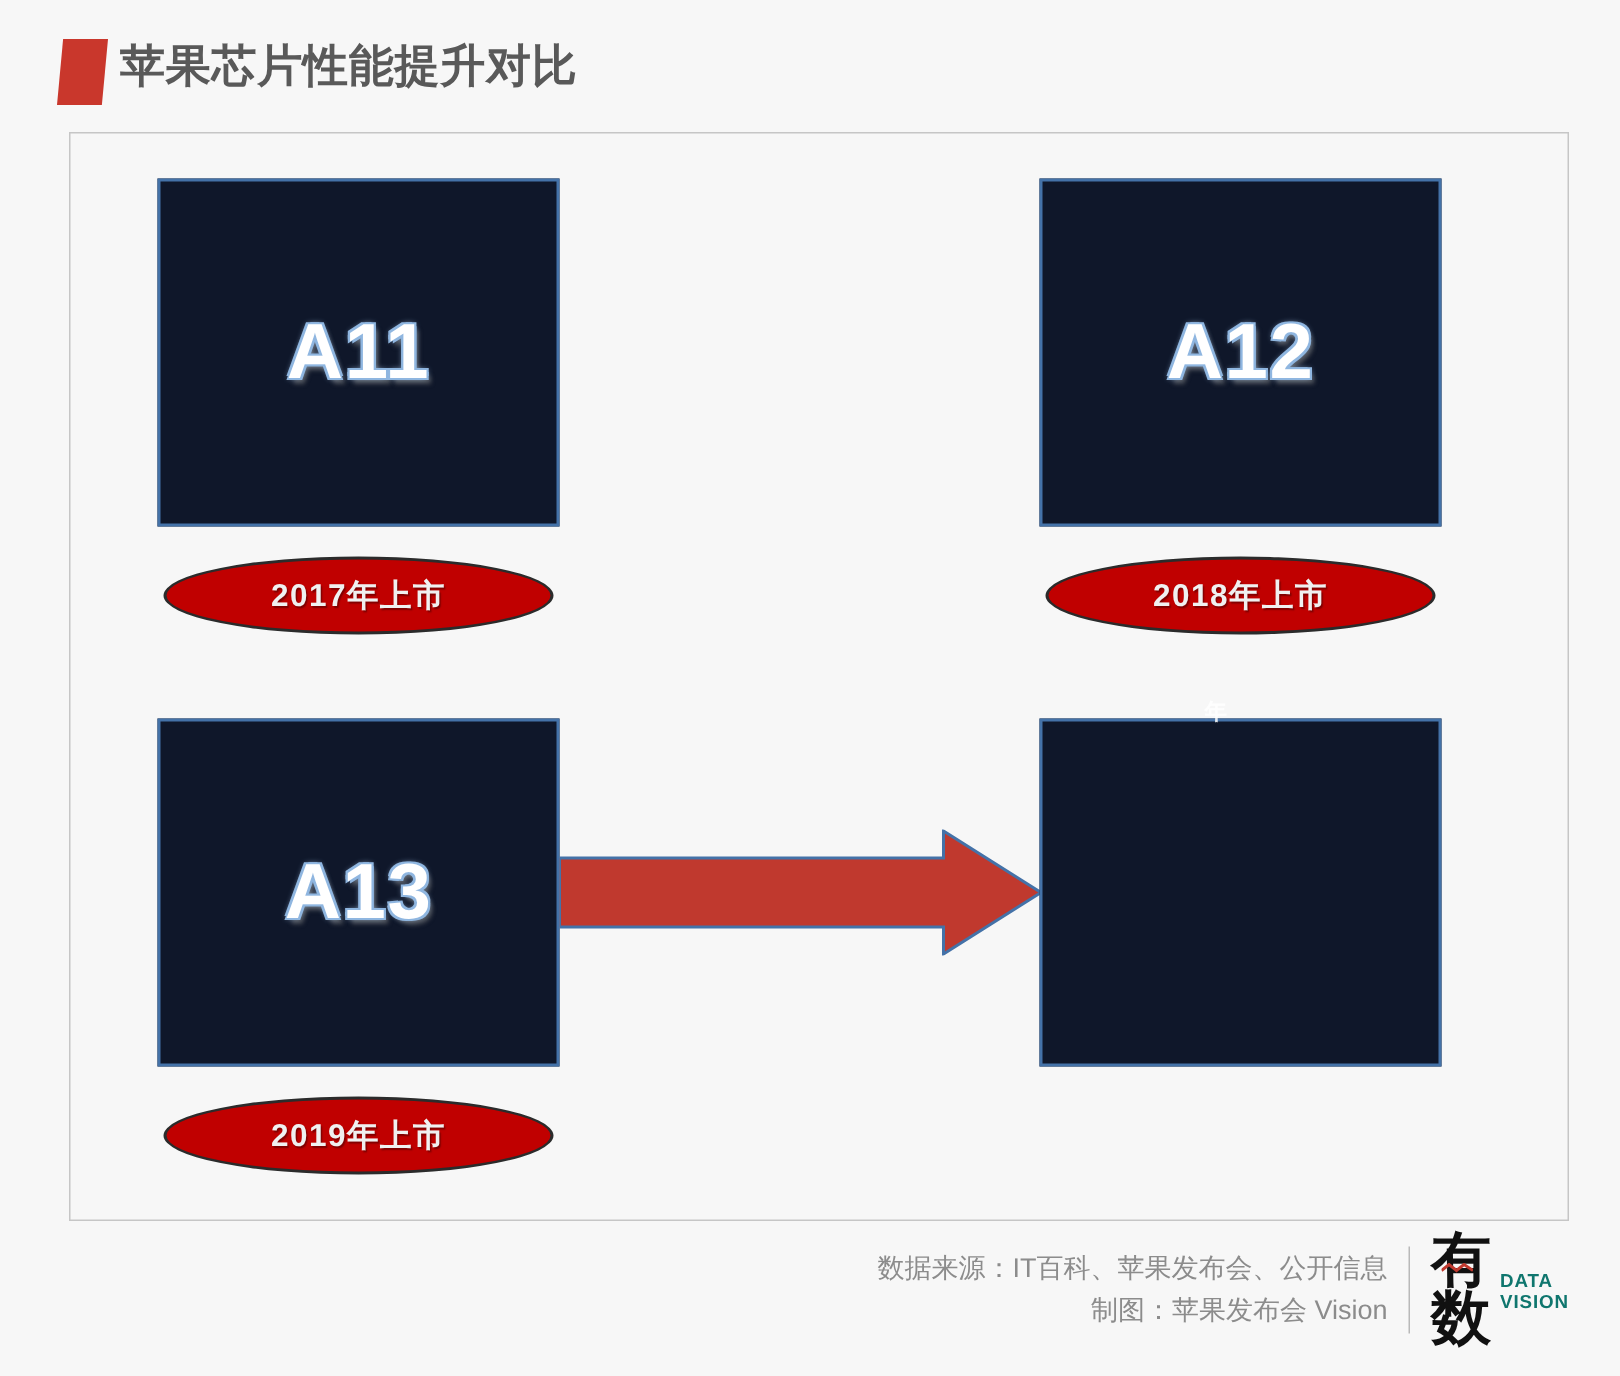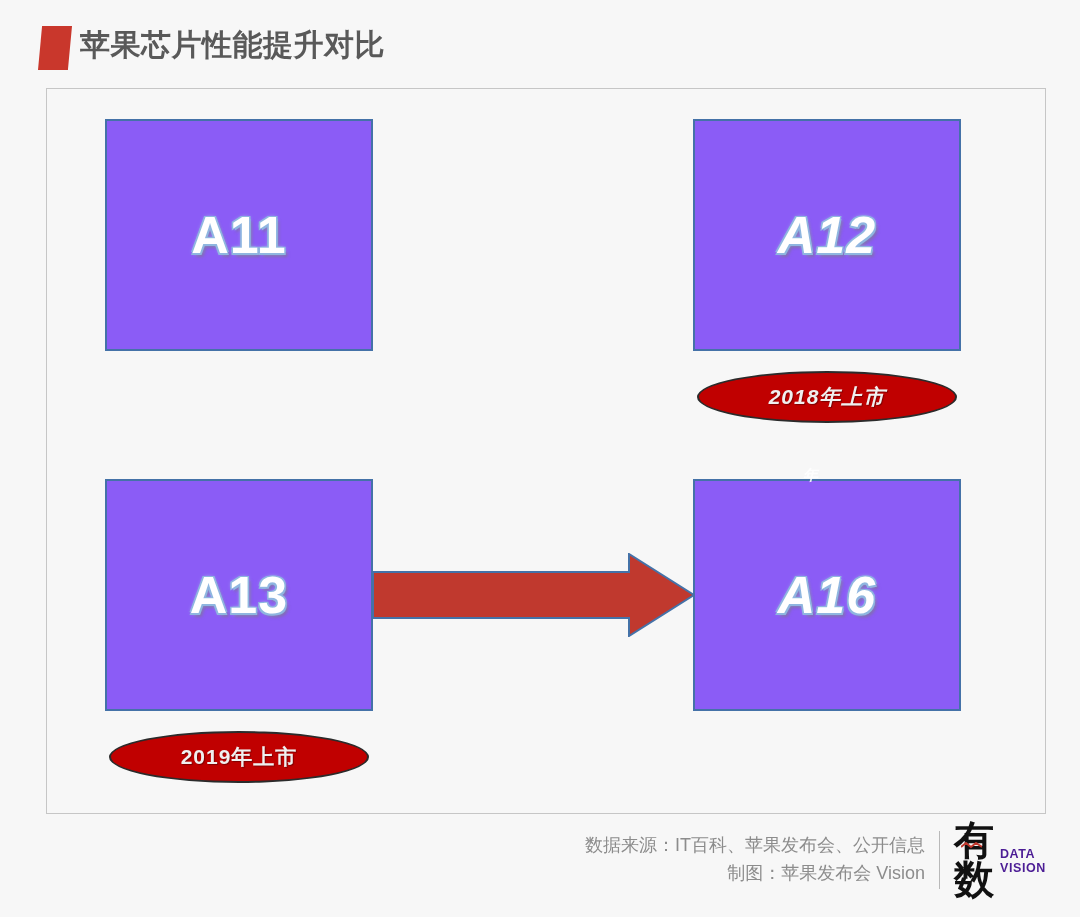--- a/index.html
+++ b/index.html
@@ -64,26 +64,26 @@
   }
   .row-1 { top: 30px; }
   .row-2 { top: 390px; }
 
   .chip-col {
     position: absolute;
     top: 0;
     width: 268px;
   }
   .chip-col.left  { left: 58px; }
-  .chip-col.right { left: 646px; font-style: italic; }
+  .chip-col.right { left: 646px; }
 
   .chip-box {
     width: 268px;
     height: 232px;
-    background: #8b5cf6;
+    background: #0f172a;
     border: 2px solid #4472a8;
     box-sizing: border-box;
     display: flex;
     align-items: center;
     justify-content: center;
     position: relative;
   }
   .chip-label {
     font-size: 52px;
     font-weight: bold;
@@ -202,41 +202,44 @@
   .logo-wave {
     position: absolute;
     left: 7px;
     top: 21px;
     width: 21px;
     height: 7px;
   }
   .logo-en {
     font-size: 12.5px;
     font-weight: bold;
-    color: #4c1d95;
+    color: #0f766e;
     letter-spacing: 0.6px;
     margin-top: 2px;
   }
 </style>
 </head>
 <body>
 
 <div class="title-row">
   <div class="title-flag"></div>
   <div class="title-text">苹果芯片性能提升对比</div>
 </div>
 
 <div class="panel">
 
   <div class="row row-1">
 
     <div class="chip-col left">
       <div class="chip-box">
         <span class="chip-label">A11</span>
       </div>
+      <div class="year-ellipse">
+        <span class="year-text">2017年上市</span>
+      </div>
     </div>
 
 
     <div class="chip-col right">
       <div class="chip-box">
         <span class="chip-label">A12</span>
       </div>
       <div class="year-ellipse">
         <span class="year-text">2018年上市</span>
       </div>
@@ -256,21 +259,20 @@
 
     <div class="arrow-wrap">
       <svg class="arrow-shape" viewBox="0 0 322 84" preserveAspectRatio="none">
         <polygon points="0,19 256,19 256,1 321,42 256,83 256,65 0,65" fill="#c0392e" stroke="#4472a8" stroke-width="2"></polygon>
       </svg>
     </div>
 
     <div class="chip-col right">
       <div class="chip-box">
         <span class="ghost-mark">年</span>
-        <span class="chip-label">A16</span>
       </div>
     </div>
   </div>
 
 </div>
 
 <div class="footer">
   <div class="footer-lines">
     <div>数据来源：IT百科、苹果发布会、公开信息</div>
     <div>制图：苹果发布会 Vision</div>

